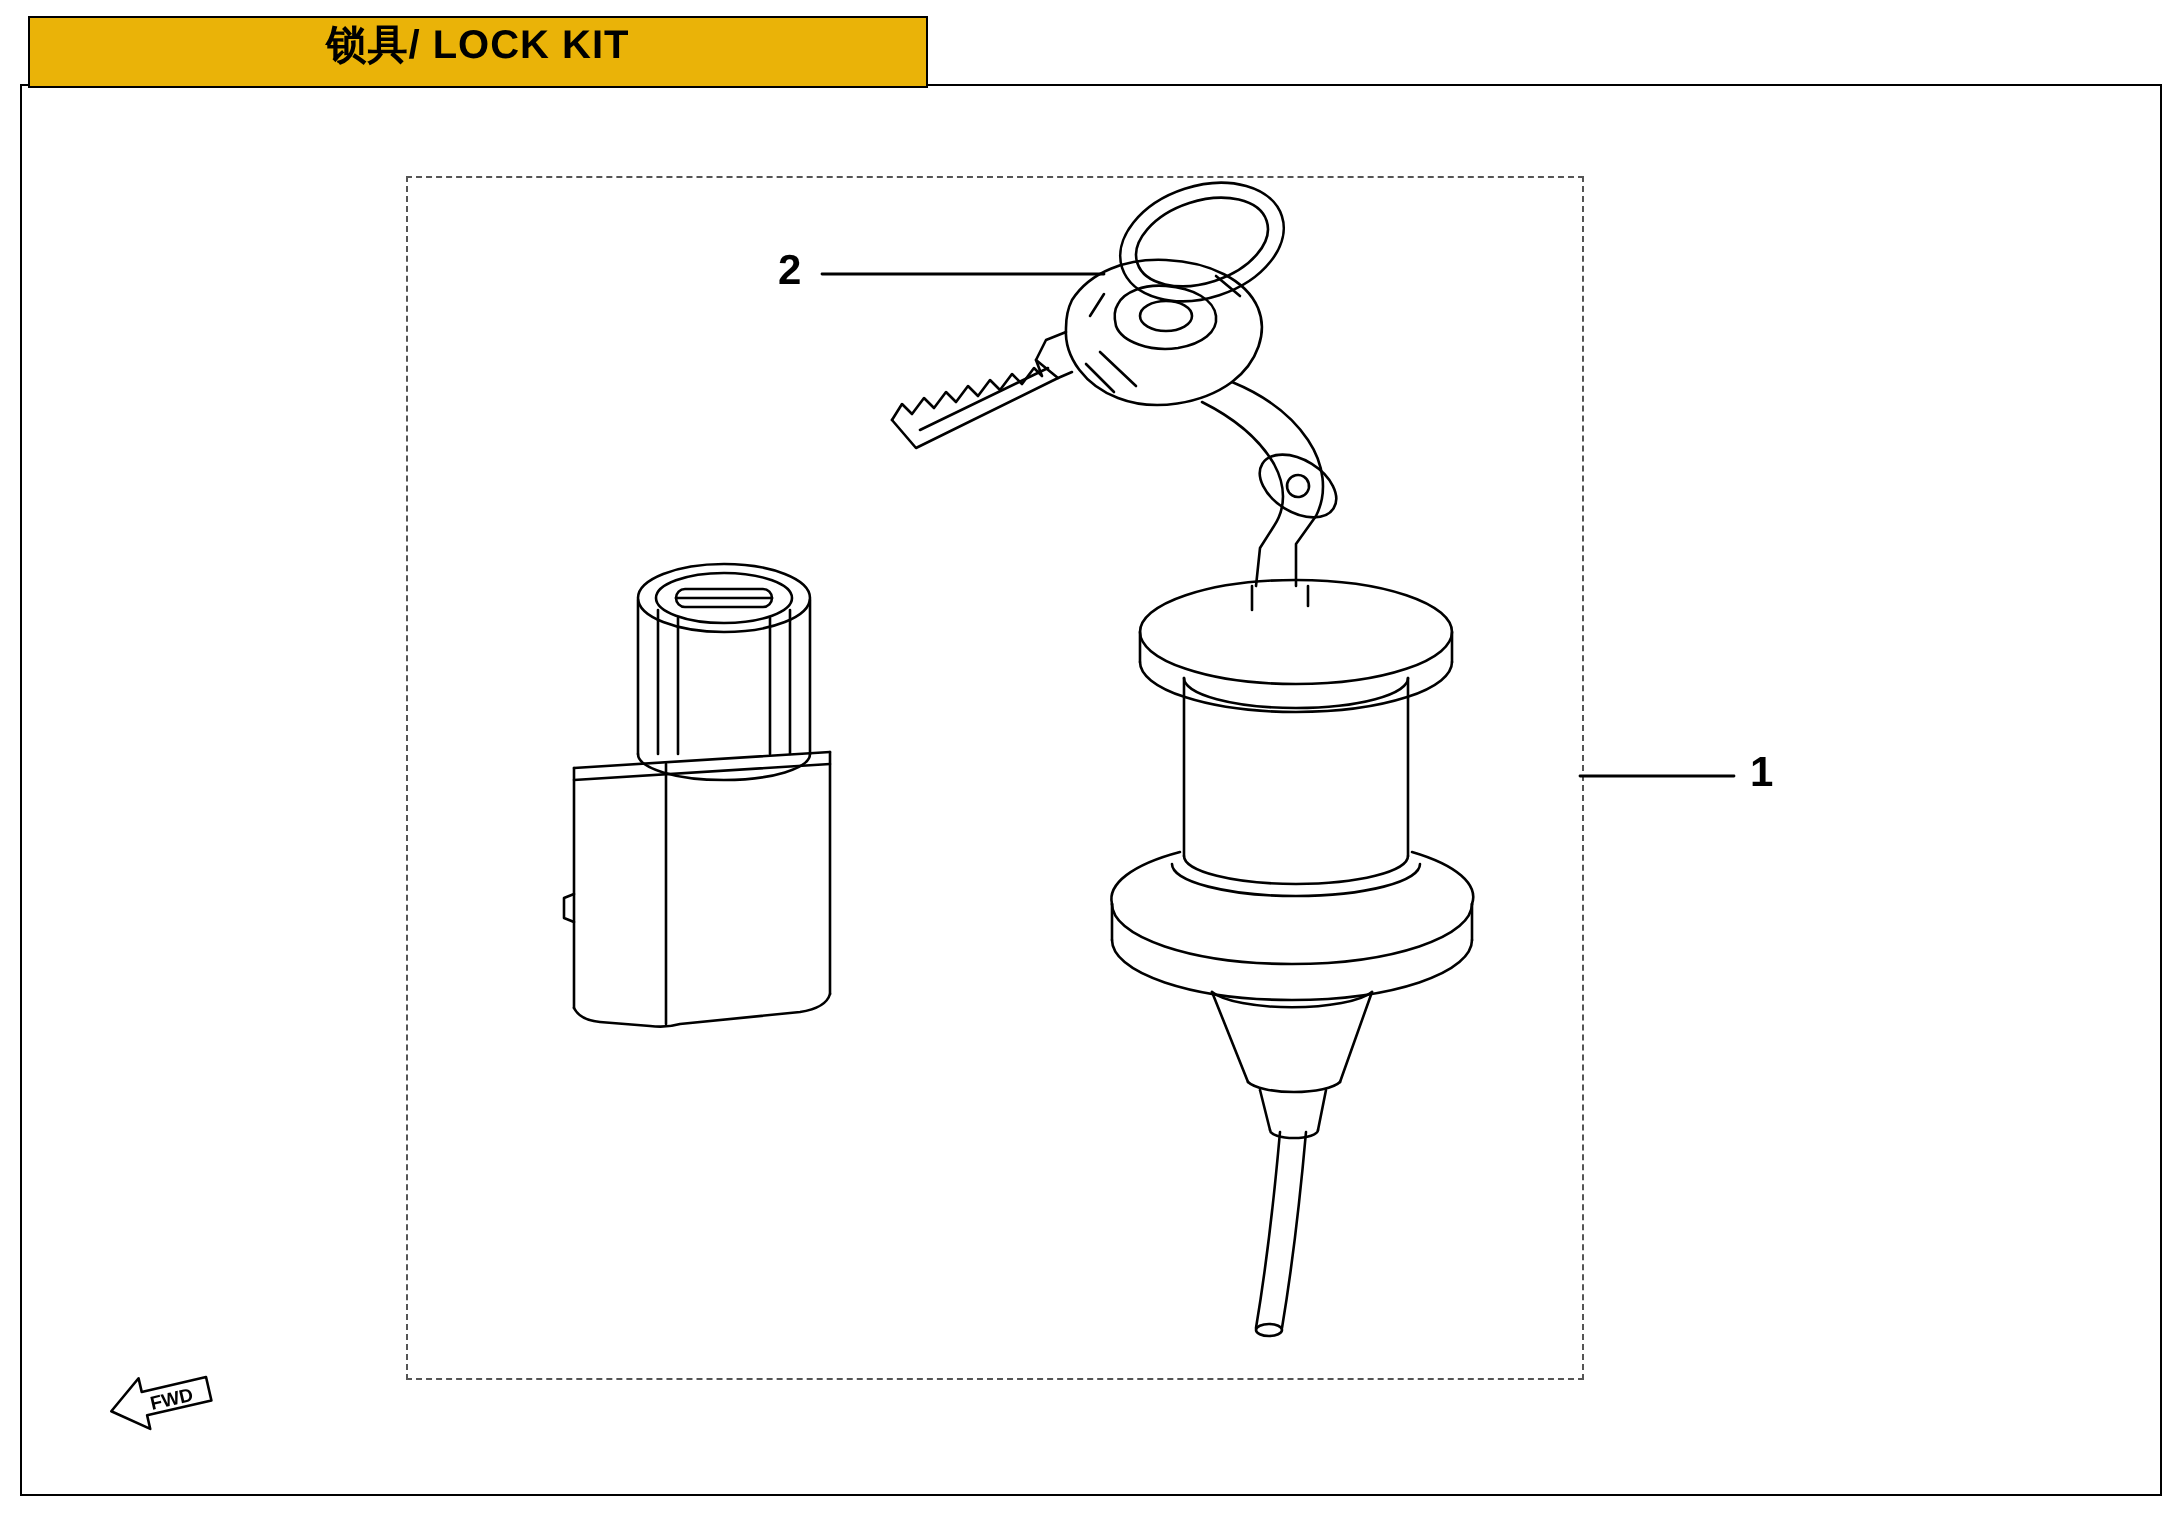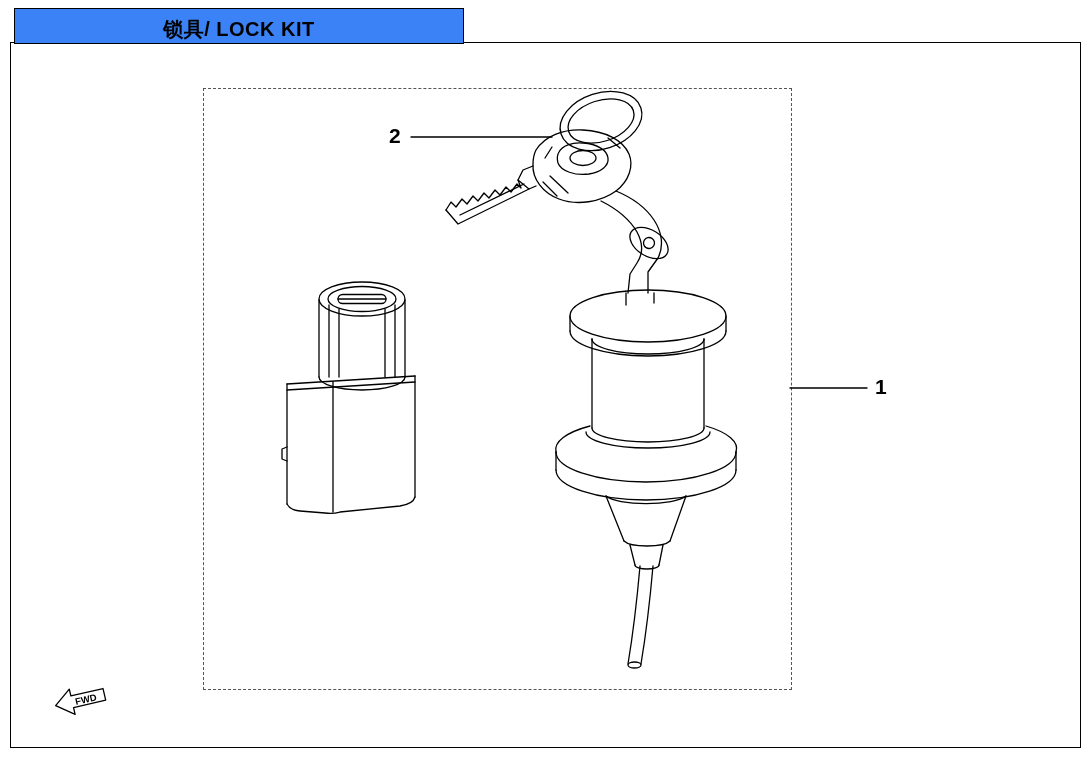--- a/index.html
+++ b/index.html
@@ -7,23 +7,23 @@
     position:relative;
     width:1090px; height:760px;
     background:#fff;
     font-family:"Liberation Sans", sans-serif;
     overflow:hidden;
   }
   .title-box {
     position:absolute; left:14px; top:8px;
     width:448px; height:34px;
     border:1px solid #000;
-    display:flex; align-items:flex-end; justify-content:center;
+    display:flex; align-items:flex-start; justify-content:center;
     font-size:20px; font-weight:bold; letter-spacing:0.5px;
-    color:#000; background:#3b82f6; z-index:3;
+    color:#000; background:#eab308; z-index:3;
   }
   .frame {
     position:absolute; left:10px; top:42px;
     width:1069px; height:704px;
     border:1px solid #000; z-index:1;
   }
   .dashed-box {
     position:absolute; left:203px; top:88px;
     width:587px; height:600px;
     border:1px dashed #555; z-index:2;

